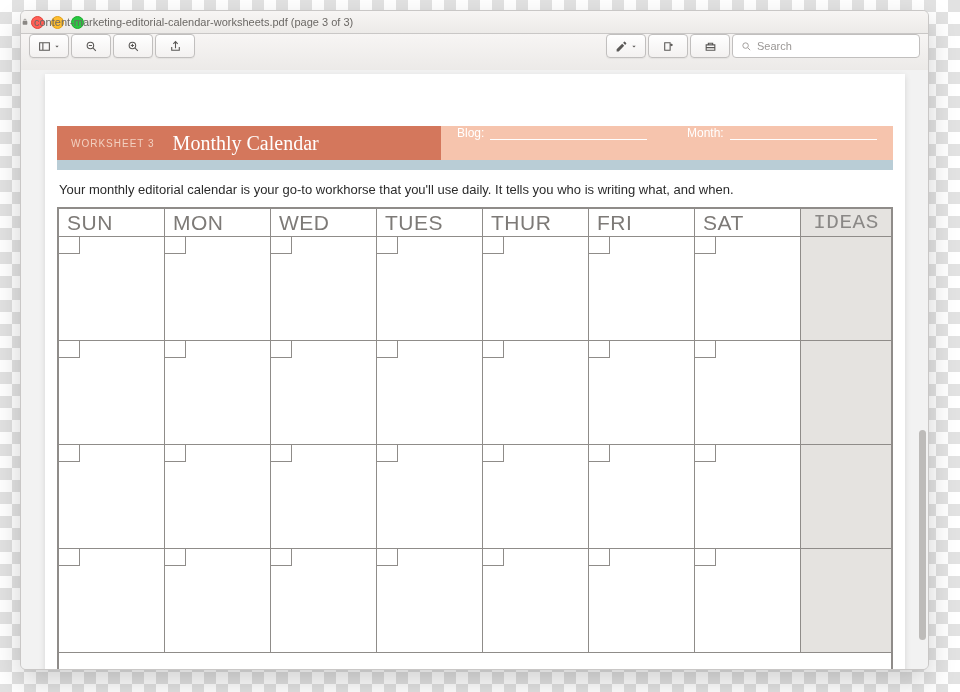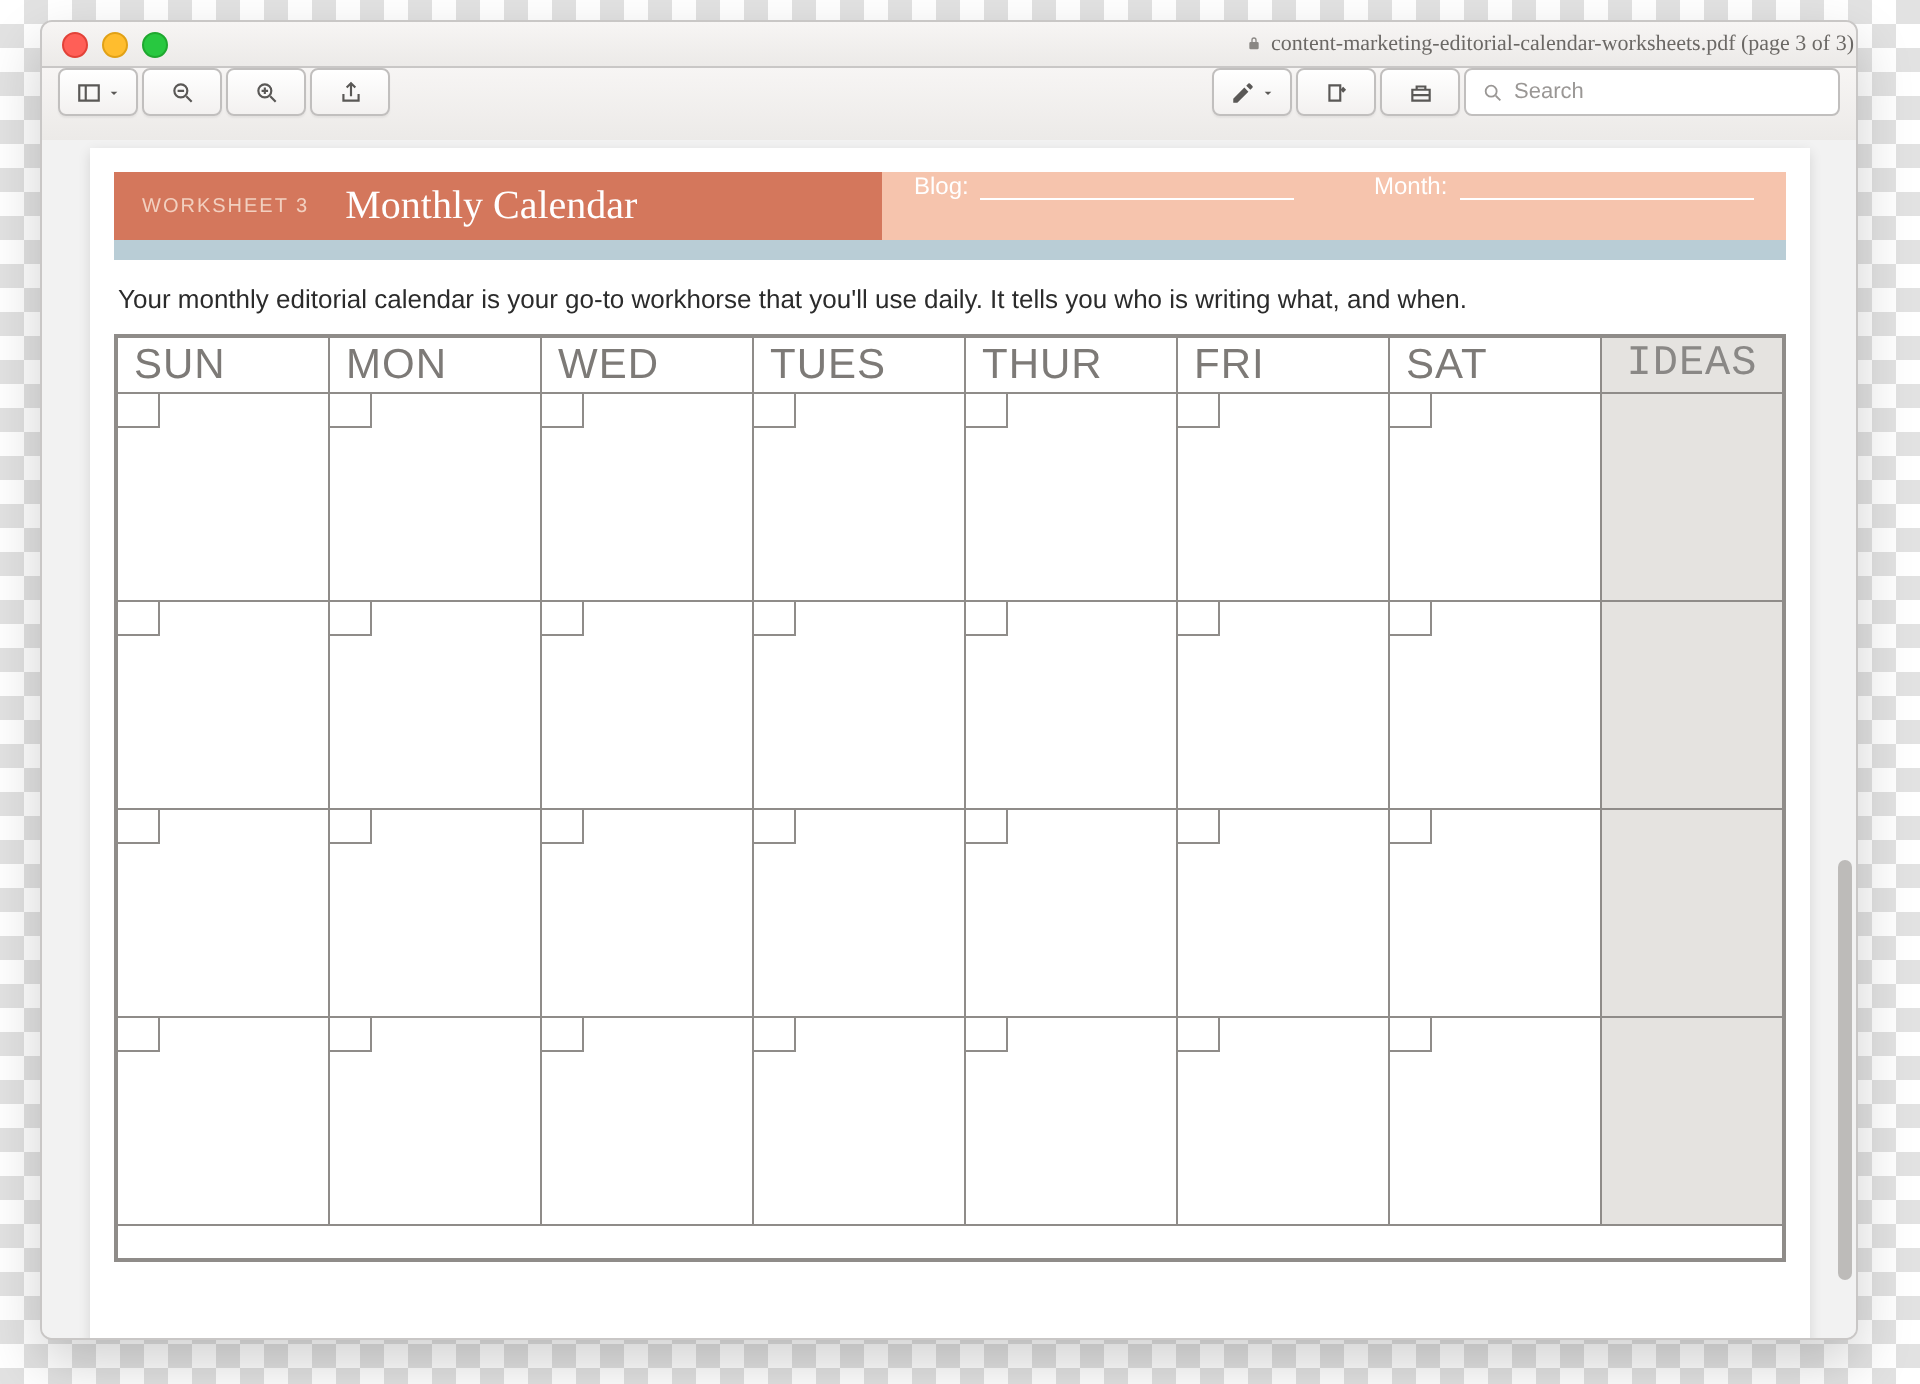--- a/index.html
+++ b/index.html
@@ -44,21 +44,21 @@
     border-bottom:1px solid var(--chrome-border);
     display:flex;align-items:center;
     font-size:11px;color:var(--title-color);
     position:relative;
   }
   .traffic{display:flex;gap:7px;padding-left:10px;}
   .dot{width:11px;height:11px;border-radius:50%;}
   .dot.red{background:#ff5f57;border:1px solid #e24238;}
   .dot.yellow{background:#ffbd2e;border:1px solid #e1a116;}
   .dot.green{background:#28c840;border:1px solid #1fa82f;}
-  .title-center{position:absolute;left:0;right:1px;display:flex;justify-content:flex-end;align-items:center;gap:5px;pointer-events:none;font-family:Liberation Serif, serif;}
+  .title-center{position:absolute;left:0;right:16px;display:flex;justify-content:flex-start;align-items:center;gap:5px;pointer-events:none;}
   .lock{width:8px;height:8px;color:#8a8784;}
 
   .toolbar{
     height:36px;
     background:var(--chrome-bg);
     border-bottom:1px solid var(--chrome-border);
     display:flex;padding:0 8px;gap:2px;
   }
   .btn{
     height:22px;min-width:26px;padding:0 6px;
@@ -94,20 +94,21 @@
     box-shadow:0 2px 6px var(--page-shadow);
     overflow:hidden;
   }
   .pad{padding:12px 12px 0 12px;}
 
   
   .ws-band-blue{height:8px;background:var(--band);}
   .ws-head{
     display:flex;height:34px;align-items:stretch;color:var(--worksheet-text);
     font-weight:400;
+    margin-top:40px;
   }
   .ws-left{
     flex:0 0 370px;background:var(--worksheet-bg);
     display:flex;align-items:center;gap:18px;padding-left:14px;
   }
   .ws-num{letter-spacing:1px;font-size:10px;color:var(--worksheet-sub);}
   .ws-title{font-size:20px;font-weight:400;font-family:Georgia,"Times New Roman",serif;}
   .ws-right{
     flex:1;background:var(--worksheet-bg2);
     display:flex;align-items:flex-end;padding:0 16px 20px 16px;gap:40px;

